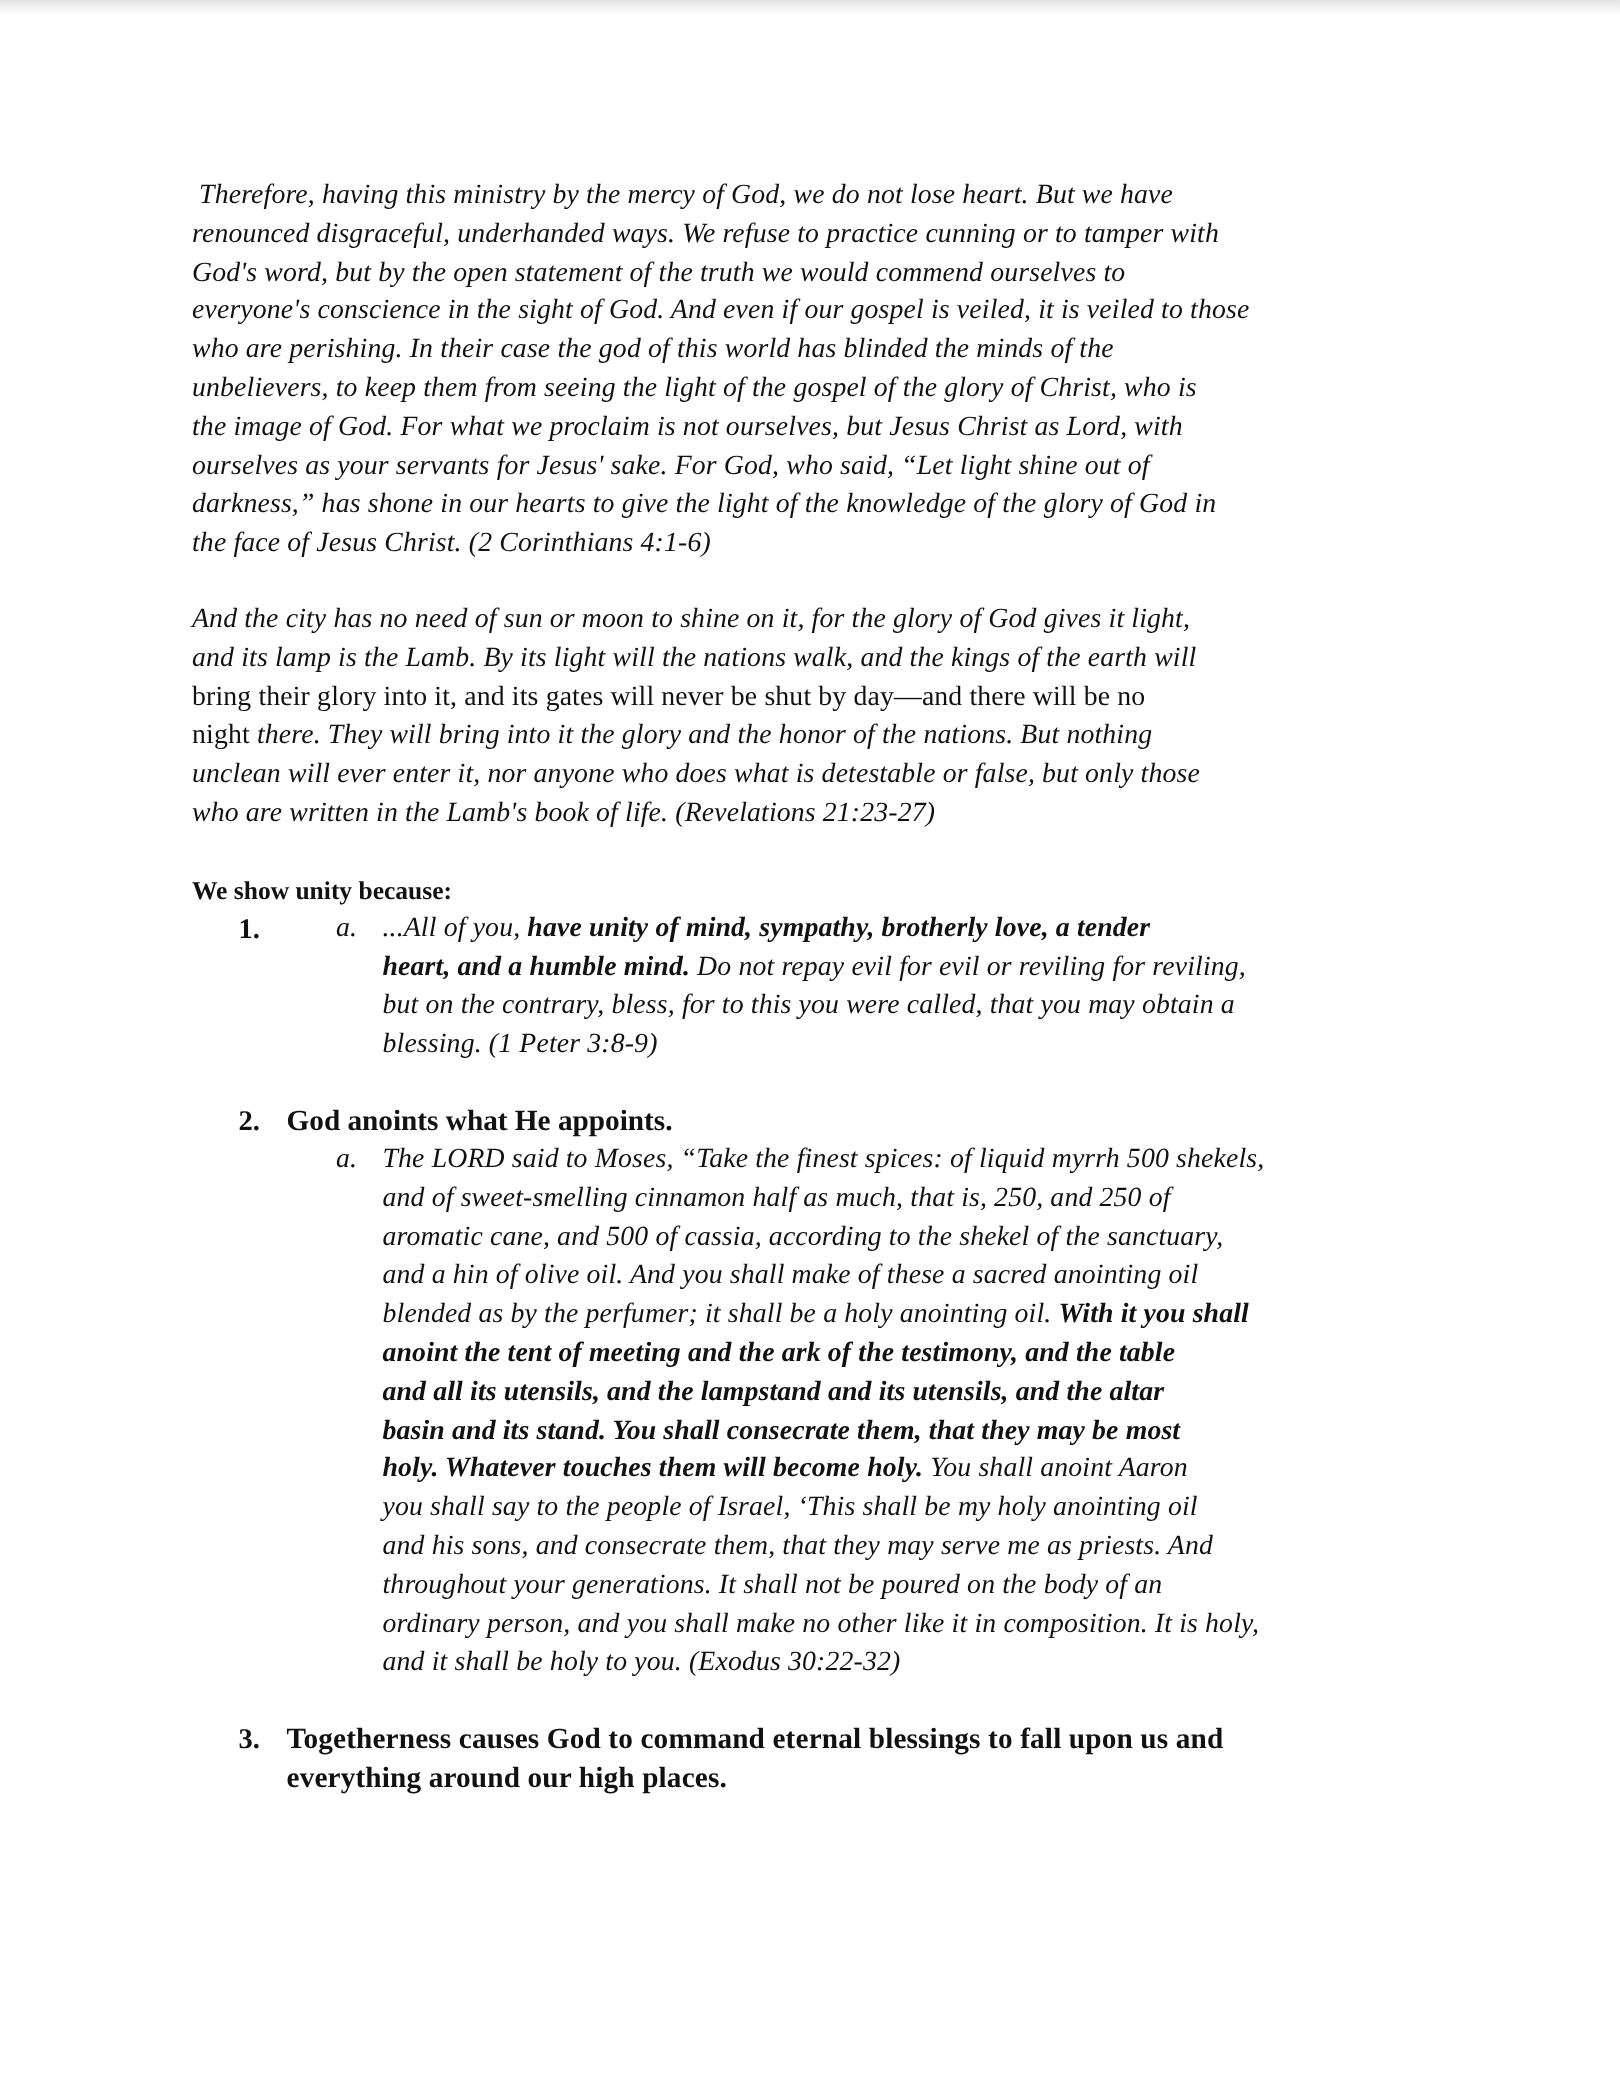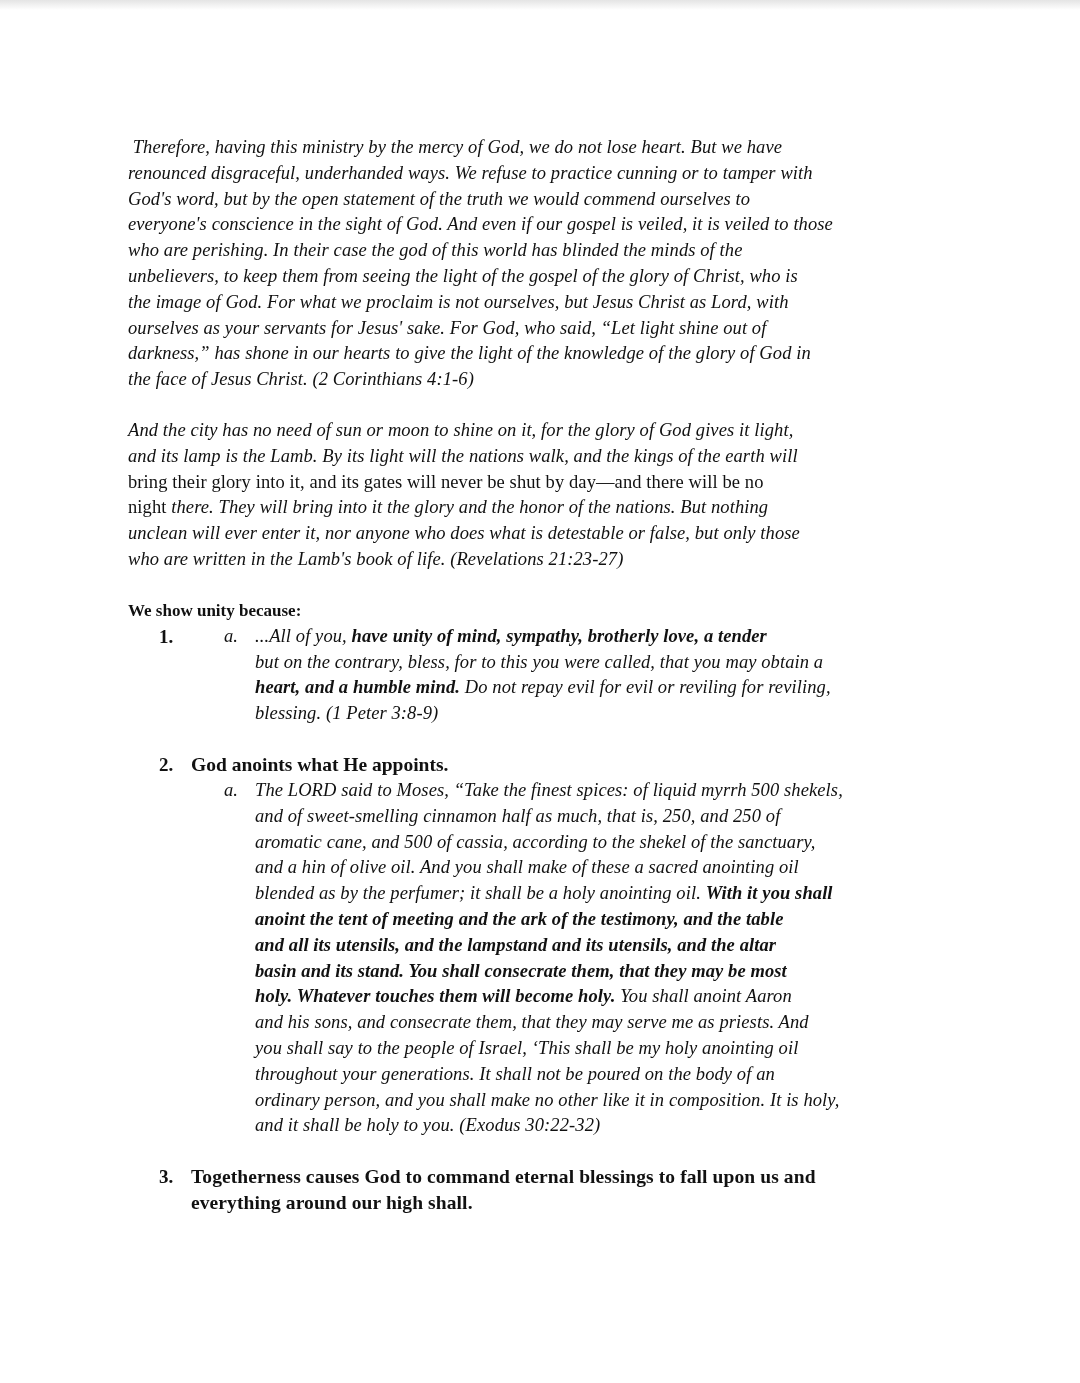--- a/index.html
+++ b/index.html
@@ -1,20 +1,20 @@
 <!DOCTYPE html>
 <html><head>
 <meta charset="utf-8">
 <style>
   html, body { margin: 0; padding: 0; background: #ffffff; }
   body { width: 1080px; height: 1383px; position: relative; overflow: hidden;
          font-family: "DejaVu Serif", "Liberation Serif", serif; color: #111; }
   .top-shadow { position: absolute; left: 0; top: 0; width: 1080px; height: 10px;
                 background: linear-gradient(#e4e4e4, rgba(255,255,255,0)); }
-  .page { position: absolute; left: 128px; top: 135px; width: 840px; }
+  .page { position: absolute; left: 128px; top: 118px; width: 840px; }
   .line { display: block; white-space: nowrap; font-size: 18.5px; line-height: 25.8px;
           font-family: "Liberation Serif", "DejaVu Serif", serif; letter-spacing: 0.1px; }
   .para { margin: 0 0 25px 0; }
   i, .it { font-style: italic; }
   b, .bd { font-weight: bold; }
   .heading { font-weight: bold; font-size: 17px; line-height: 26px; font-family: "Liberation Serif", serif; margin-top: 2px; }
   .li1 { position: relative; padding-left: 63px; }
   .li1 .num { position: absolute; left: 31px; top: 0; font-weight: bold; font-size: 19px; line-height: 26px; font-family: "Liberation Serif", serif; }
   .li1 .txt { font-weight: bold; font-size: 19.5px; line-height: 26px; font-family: "Liberation Serif", serif; }
   .li2 { position: relative; padding-left: 127px; margin-top: 0; }
@@ -51,50 +51,50 @@
   </div>
 
   <div class="heading">We show unity because:</div>
 
   <div class="li1">
     <span class="num">1.</span>
   </div>
   <div class="li2">
     <span class="lbl">a.</span>
     <span class="line"><span class="it" style="white-space:pre">...All of you, </span><span class="it bd">have unity of mind, sympathy, brotherly love, a tender</span></span>
+    <span class="line"><span class="it bd">heart, and a humble mind.</span><span class="it" style="white-space:pre"> Do not repay evil for evil or reviling for reviling,</span></span>
     <span class="line it">but on the contrary, bless, for to this you were called, that you may obtain a</span>
-    <span class="line"><span class="it bd">heart, and a humble mind.</span><span class="it" style="white-space:pre"> Do not repay evil for evil or reviling for reviling,</span></span>
     <span class="line it">blessing. (1 Peter 3:8-9)</span>
   </div>
 
   <div class="block-gap"></div>
 
   <div class="li1">
     <span class="num">2.</span>
     <span class="txt">God anoints what He appoints.</span>
   </div>
   <div class="li2">
     <span class="lbl">a.</span>
     <span class="line it">The LORD said to Moses, “Take the finest spices: of liquid myrrh 500 shekels,</span>
     <span class="line it">and of sweet-smelling cinnamon half as much, that is, 250, and 250 of</span>
     <span class="line it">aromatic cane, and 500 of cassia, according to the shekel of the sanctuary,</span>
     <span class="line it">and a hin of olive oil. And you shall make of these a sacred anointing oil</span>
     <span class="line"><span class="it" style="white-space:pre">blended as by the perfumer; it shall be a holy anointing oil. </span><span class="it bd">With it you shall</span></span>
     <span class="line it bd">anoint the tent of meeting and the ark of the testimony, and the table</span>
     <span class="line it bd">and all its utensils, and the lampstand and its utensils, and the altar</span>
     <span class="line it bd">basin and its stand. You shall consecrate them, that they may be most</span>
     <span class="line"><span class="it bd">holy. Whatever touches them will become holy.</span><span class="it" style="white-space:pre"> You shall anoint Aaron</span></span>
+    <span class="line it">you shall say to the people of Israel, ‘This shall be my holy anointing oil</span>
     <span class="line it">and his sons, and consecrate them, that they may serve me as priests. And</span>
-    <span class="line it">you shall say to the people of Israel, ‘This shall be my holy anointing oil</span>
     <span class="line it">throughout your generations. It shall not be poured on the body of an</span>
     <span class="line it">ordinary person, and you shall make no other like it in composition. It is holy,</span>
     <span class="line it">and it shall be holy to you. (Exodus 30:22-32)</span>
   </div>
 
   <div class="block-gap"></div>
 
   <div class="li1">
     <span class="num">3.</span>
     <span class="txt line" style="font-weight:bold;font-size:19.5px">Togetherness causes God to command eternal blessings to fall upon us and</span>
-    <span class="txt line" style="font-weight:bold;font-size:19.5px">everything around our high shall.</span>
+    <span class="txt line" style="font-weight:bold;font-size:19.5px">everything around our high places.</span>
   </div>
 
 </div>
 
 </body></html>

